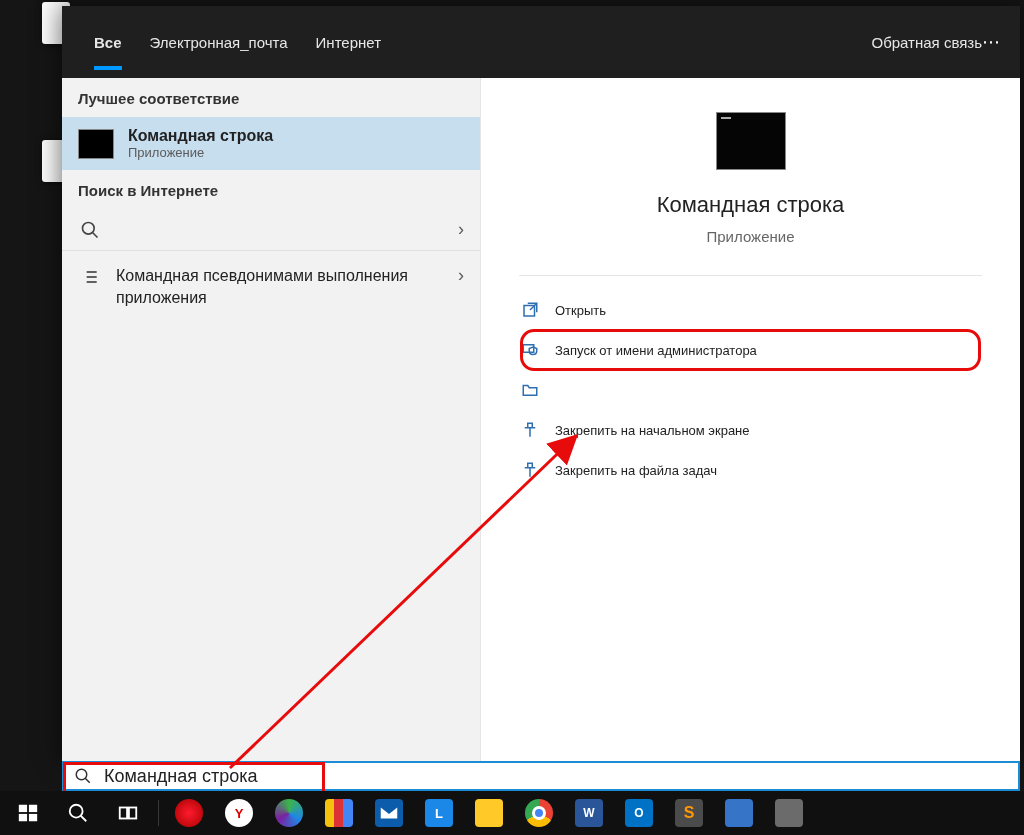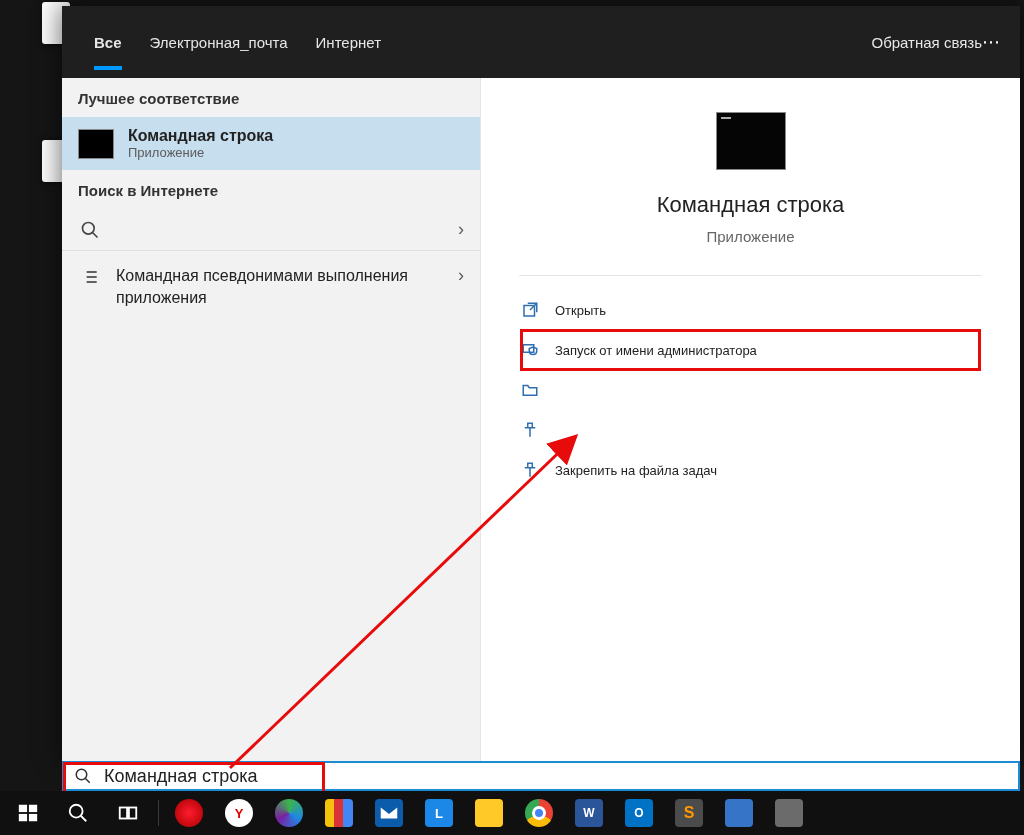--- a/index.html
+++ b/index.html
@@ -38,21 +38,21 @@
 
   .right { flex: 1; background: #fff; border-left: 1px solid #e5e5e5; display: flex; flex-direction: column; align-items: center; padding-top: 34px; }
   .big-thumb { width: 70px; height: 58px; background: #050505; border: 1px solid #888; position: relative; }
   .big-thumb::before { content: ""; position: absolute; left: 4px; top: 4px; width: 10px; height: 2px; background: #aaa; }
   .app-title { font-size: 22px; color: #222; margin-top: 22px; }
   .app-sub { font-size: 15px; color: #666; margin-top: 10px; }
   .sep { width: 86%; height: 1px; background: #e5e5e5; margin-top: 30px; }
   .actions { align-self: stretch; padding: 14px 40px 0 40px; }
   .act { display: flex; align-items: center; gap: 16px; height: 40px; font-size: 13px; color: #222; cursor: pointer; }
   .act svg { width: 18px; height: 18px; stroke: #2f6fb0; }
-  .act.hl { outline: 3px solid #e80b0b; outline-offset: -2px; }
+  .act.hl { outline: 3px solid #e80b0b; outline-offset: -2px; border-radius: 13px; }
 
   
   .searchbar { position: absolute; left: 62px; width: 958px; bottom: 44px; height: 30px; background: #fff; border: 2px solid #1d8cd6; display: flex; align-items: center; padding: 0 10px; gap: 12px; z-index: 3; }
   .searchbar svg { width: 18px; height: 18px; stroke: #333; }
   .searchbar input { border: none; outline: none; font-size: 18px; flex: 1; color: #222; background: transparent; }
   .searchbar .highlight-box { position: absolute; left: -1px; top: -1px; height: 32px; width: 262px; border: 3px solid #e80b0b; pointer-events: none; }
 
   
   .taskbar { position: absolute; left: 0; right: 0; bottom: 0; height: 44px; background: #101010; display: flex; align-items: center; padding: 0 4px; gap: 2px; z-index: 4; }
   .tb-item { width: 48px; height: 44px; display: flex; align-items: center; justify-content: center; cursor: pointer; }
@@ -145,20 +145,21 @@
         </div>
         <div class="act">
           <svg viewBox="0 0 24 24" fill="none" stroke-width="2">
               <path d="M3 6h6l2 3h10v10H3z"></path>
             </svg>
         </div>
         <div class="act">
           <svg viewBox="0 0 24 24" fill="none" stroke-width="2">
               <path d="M5 9h14M12 9v12M9 3h6v6H9z"></path>
             </svg>
+          <span>Закрепить на начальном экране</span>
         </div>
         <div class="act">
           <svg viewBox="0 0 24 24" fill="none" stroke-width="2">
               <path d="M5 9h14M12 9v12M9 3h6v6H9z"></path>
             </svg>
           <span>Закрепить на файла задач</span>
         </div>
       </div>
     </div>
   </div>

